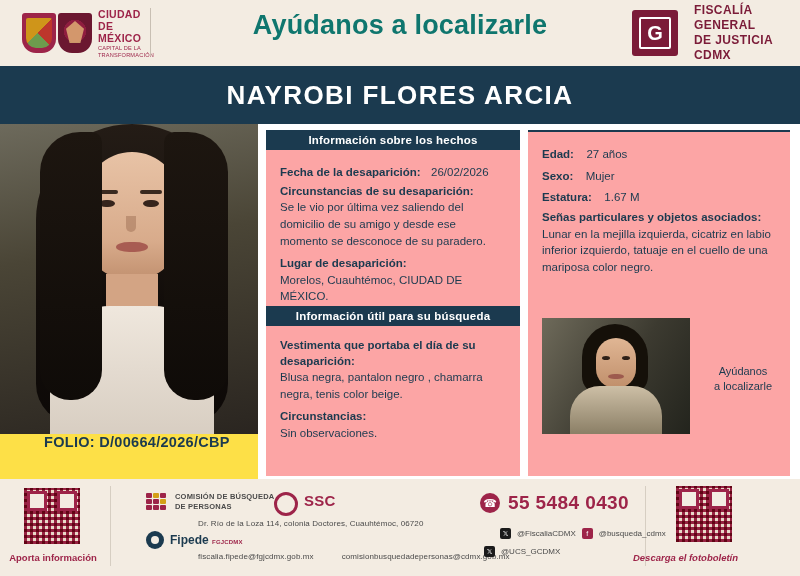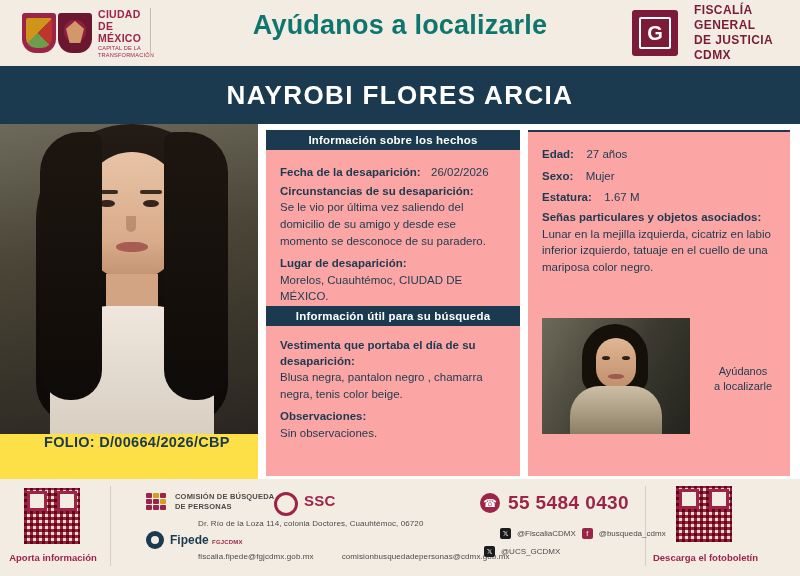--- a/index.html
+++ b/index.html
@@ -389,21 +389,21 @@
   #qr-left { left: 24px; top: 488px; width: 56px; height: 56px; }
   #qr-right { left: 676px; top: 486px; width: 56px; height: 56px; }
   .qr-caption {
     position: absolute;
     color: #9d2449;
     font-size: 9.5px;
     font-weight: bold;
     text-align: center;
   }
   #qr-left-caption { left: 8px; top: 552px; width: 90px; }
-  #qr-right-caption { left: 648px; top: 552px; width: 115px; }
+  #qr-right-caption { left: 628px; top: 552px; width: 115px; font-style: italic; }
 
   .footer-sep {
     position: absolute;
     top: 486px;
     width: 1px; height: 80px;
     background: #d6cec2;
   }
   #sep-1 { left: 110px; }
   #sep-2 { left: 645px; }
 
@@ -651,21 +651,21 @@
     </div>
 
     <div class="card-header" id="util-header">Información útil para su búsqueda</div>
     <div class="panel" id="util-panel">
       <div class="panel-inner">
         <div class="blk">
           <div class="lbl">Vestimenta que portaba el día de su desaparición:</div>
           <div class="val">Blusa negra, pantalon negro , chamarra negra, tenis color beige.</div>
         </div>
         <div class="blk">
-          <div class="lbl">Observaciones:</div>
+          <div class="lbl">Circunstancias:</div>
           <div class="val">Sin observaciones.</div>
         </div>
       </div>
     </div>
 
     <div class="panel" id="photo2-panel">
       <div class="photo2">
         <div class="p2-bg"></div>
         <div class="p2-hair"></div>
         <div class="p2-face"></div>

